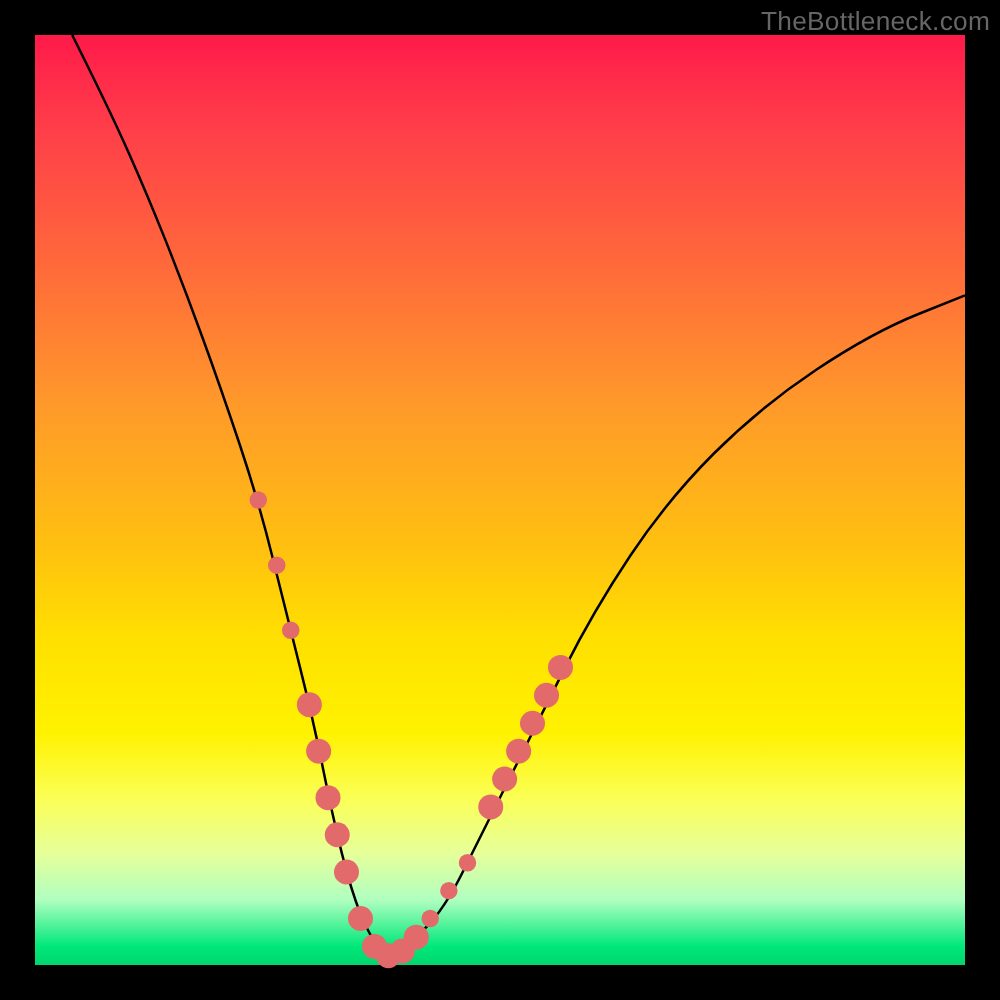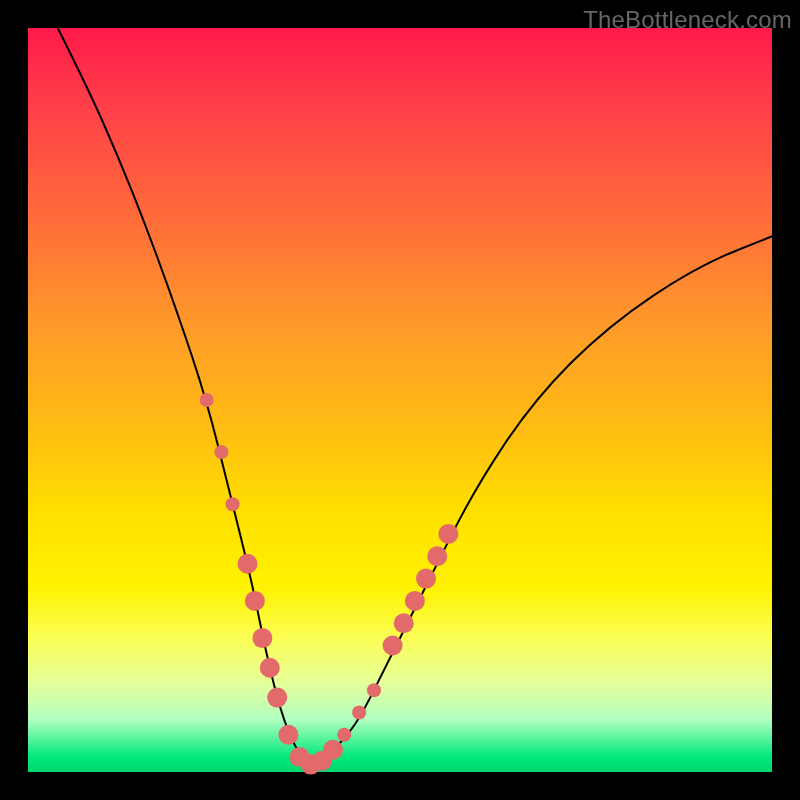--- a/index.html
+++ b/index.html
@@ -29,21 +29,21 @@
       #e6ff9a 88%,
       #b0ffc0 93%,
       #00e87a 98%,
       #00d66d 100%);
   }
   .watermark {
     position: absolute;
     top: 6px;
     right: 8px;
     color: #666;
-    font-size: 24px;
+    font-size: 21px;
     letter-spacing: 0.2px;
     z-index: 10;
   }
   svg.curve {
     position: absolute;
     left: 0; top: 0;
     width: 800px; height: 800px;
     pointer-events: none;
   }
 </style>

